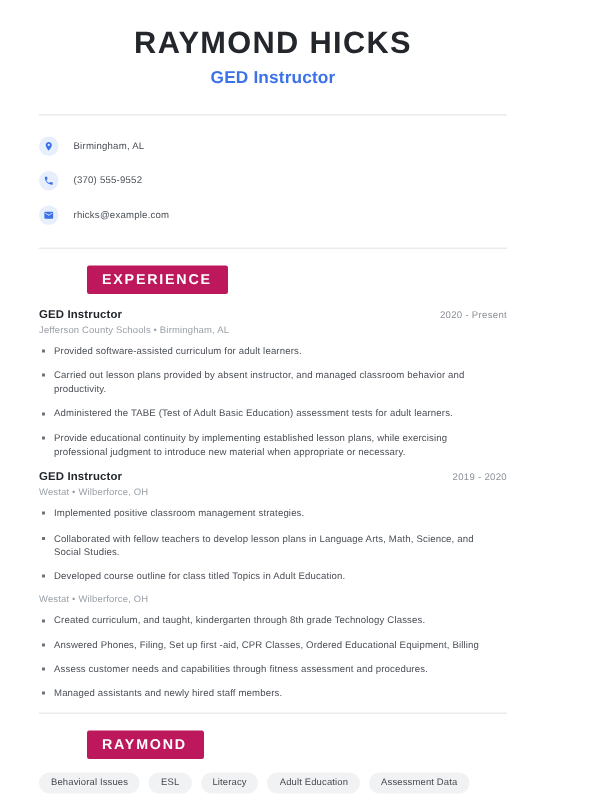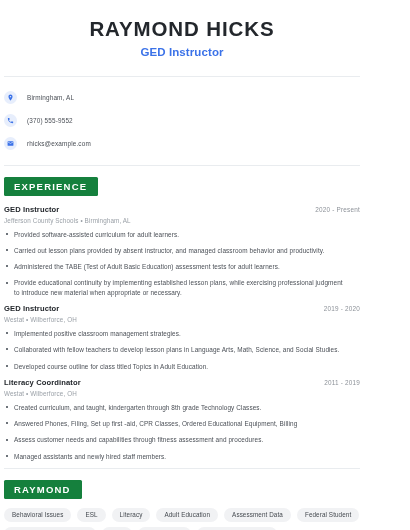--- a/index.html
+++ b/index.html
@@ -12,21 +12,21 @@
   body {
     background: #ffffff;
     font-family: "Liberation Sans", sans-serif;
     color: #2d3136;
     overflow: hidden;
   }
 
   .page {
     width: 364px;
     height: 530px;
-    padding: 0 4px;
+    padding: 0 26px;
     position: relative;
   }
 
   
   .header {
     padding-top: 17px;
     text-align: center;
   }
 
   .full-name {
@@ -81,27 +81,28 @@
     font-size: 6.4px;
     color: #4a4f56;
     letter-spacing: 0.15px;
   }
 
   
   .section { margin-top: 10px; }
 
   .section-tag {
     display: inline-block;
-    background: #15803d;
+    background: #be185d;
     color: #ffffff;
     font-size: 9.5px;
     font-weight: bold;
     letter-spacing: 1.2px;
     padding: 4px 11px 4px 10px;
     border-radius: 1.5px;
+    margin-left: 32px;
   }
 
   
   .jobs { margin-top: 9px; }
 
   .job { margin-bottom: 1px; }
 
   .job-head {
     display: flex;
     justify-content: space-between;
@@ -245,24 +246,20 @@
         </div>
         <div class="job-meta">Westat • Wilberforce, OH</div>
         <ul class="bullets">
           <li>Implemented positive classroom management strategies.</li>
           <li>Collaborated with fellow teachers to develop lesson plans in Language Arts, Math, Science, and Social Studies.</li>
           <li>Developed course outline for class titled Topics in Adult Education.</li>
         </ul>
       </div>
 
       <div class="job">
-        <div class="job-head">
-          <span class="job-role">Literacy Coordinator</span>
-          <span class="job-dates">2011 - 2019</span>
-        </div>
         <div class="job-meta">Westat • Wilberforce, OH</div>
         <ul class="bullets">
           <li>Created curriculum, and taught, kindergarten through 8th grade Technology Classes.</li>
           <li>Answered Phones, Filing, Set up first -aid, CPR Classes, Ordered Educational Equipment, Billing</li>
           <li>Assess customer needs and capabilities through fitness assessment and procedures.</li>
           <li>Managed assistants and newly hired staff members.</li>
         </ul>
       </div>
 
     </div>

